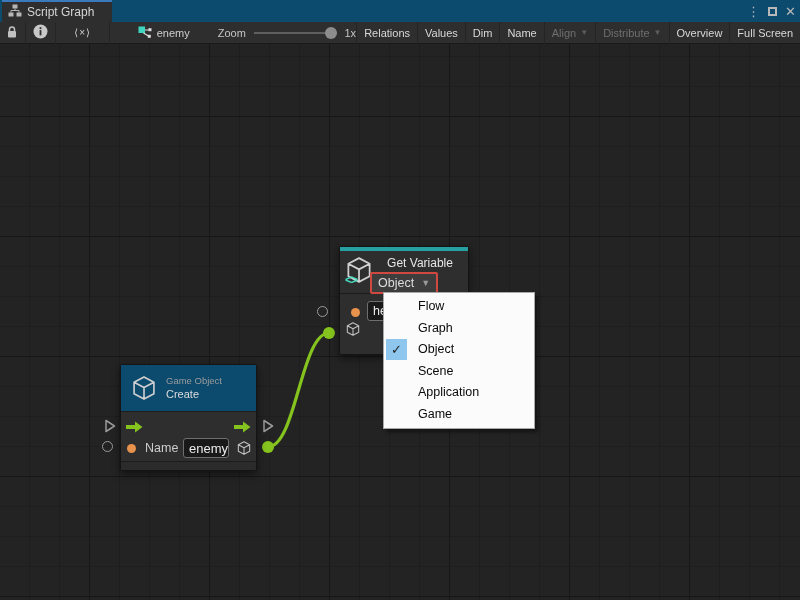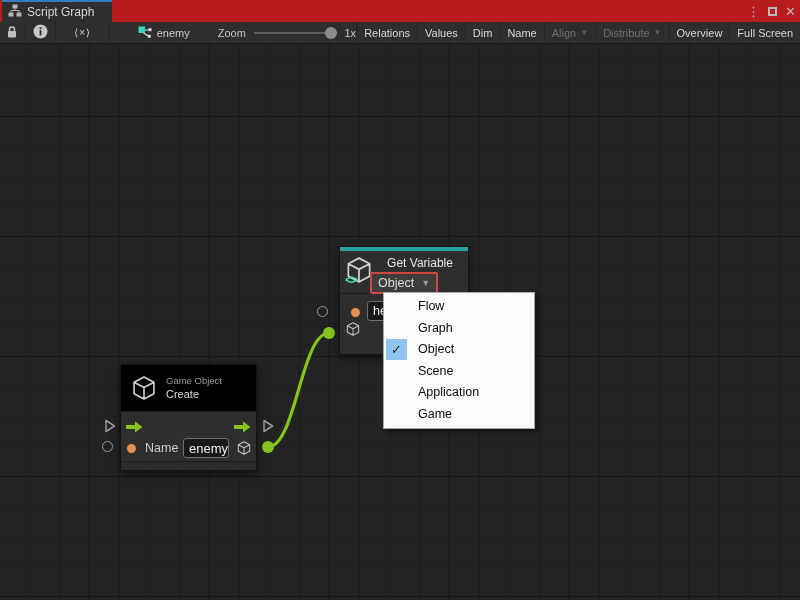--- a/index.html
+++ b/index.html
@@ -1,21 +1,21 @@
 <!DOCTYPE html>
 <html><head>
 <meta charset="utf-8">
 <style>
   * { margin:0; padding:0; box-sizing:border-box; }
   html,body { width:800px; height:600px; background:#1b1b1b; overflow:hidden;
               font-family:"Liberation Sans", sans-serif; }
   #app { position:relative; width:800px; height:600px; background:#1b1b1b; }
 
   
-  .titlebar { position:absolute; left:0; top:0; width:800px; height:22px; background:#b91c1c; }
+  .titlebar { position:absolute; left:0; top:0; width:800px; height:22px; background:#0c4a6e; }
   .tab { position:absolute; left:2px; top:0; height:22px; width:110px; background:#2e2e2e;
          border-top:2px solid #3A79BB; display:flex; align-items:center; gap:5px; padding-left:6px;
          color:#d5d5d5; font-size:12px; }
   .win-controls { position:absolute; right:4px; top:0; height:22px; display:flex; align-items:center; gap:8px;
                   color:#b8b8b8; }
   .win-glyph { font-size:13px; line-height:1; cursor:default; }
   .maxbox { width:9px; height:9px; border:2px solid #b8b8b8; display:inline-block; }
 
   
   .toolbar { position:absolute; left:0; top:22px; width:800px; height:22px; background:#2e2e2e;
@@ -72,21 +72,21 @@
   .kind-dd .dd-arrow { font-size:9px; color:#9a9a9a; }
   .gv-body { position:relative; border-top:1px solid #1c1c1c; height:60px; background:#2e2e2e; }
 
   .dot { border-radius:50%; position:absolute; }
   .dot.orange { width:9px; height:9px; background:#E8924C; }
   .field { position:absolute; background:#191919; border:1px solid #6e6e6e; border-radius:3px;
            color:#ececec; font-size:12.5px; display:flex; align-items:center; padding-left:5px; }
 
   
   .node.create { left:120px; top:320px; width:137px; height:107px; }
-  .cr-header { position:relative; height:46px; background:#000000; }
+  .cr-header { position:relative; height:46px; background:#0c4a6e; }
   .cr-cube { position:absolute; left:9px; top:9px; }
   .cr-super { position:absolute; left:45px; top:10px; font-size:9.5px; color:#9c9c9c; }
   .cr-title { position:absolute; left:45px; top:23px; font-size:11px; color:#dcdcdc; }
   .cr-row1 { position:relative; height:26px; border-top:1px solid #1c1c1c; }
   .cr-row2 { position:relative; height:24px; }
   .cr-footer { height:9px; border-top:1px solid #1c1c1c; background:#2b2b2b; }
   .cr-name { position:absolute; left:24px; top:4px; font-size:12.5px; color:#cccccc; }
 
   
   .circle-port { position:absolute; width:11px; height:11px; border:1.5px solid #9a9a9a;

